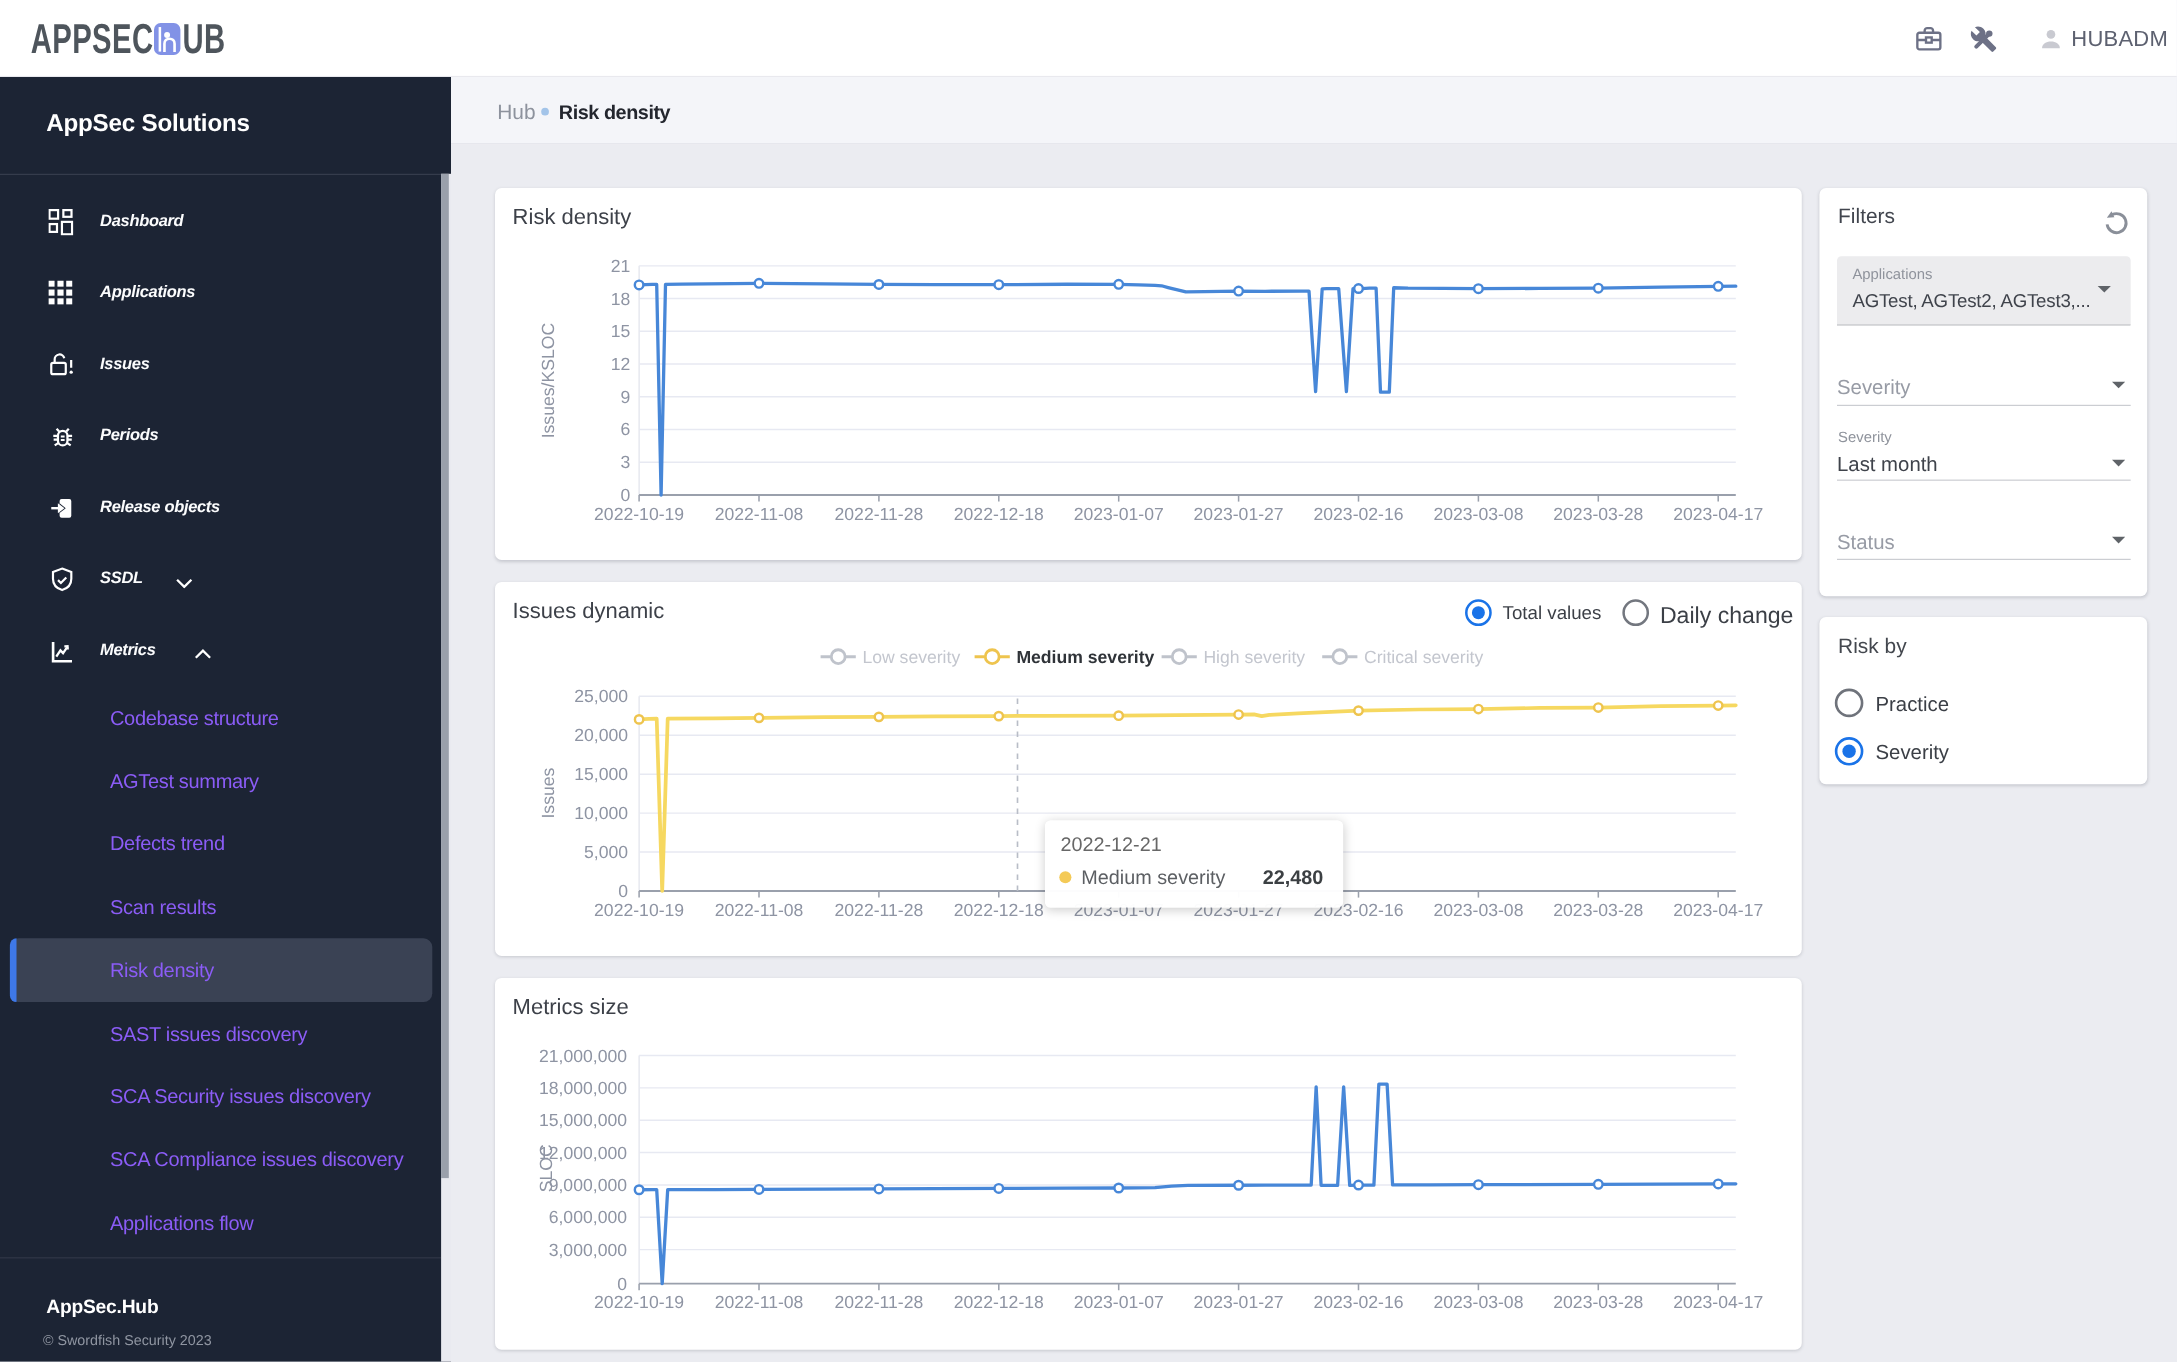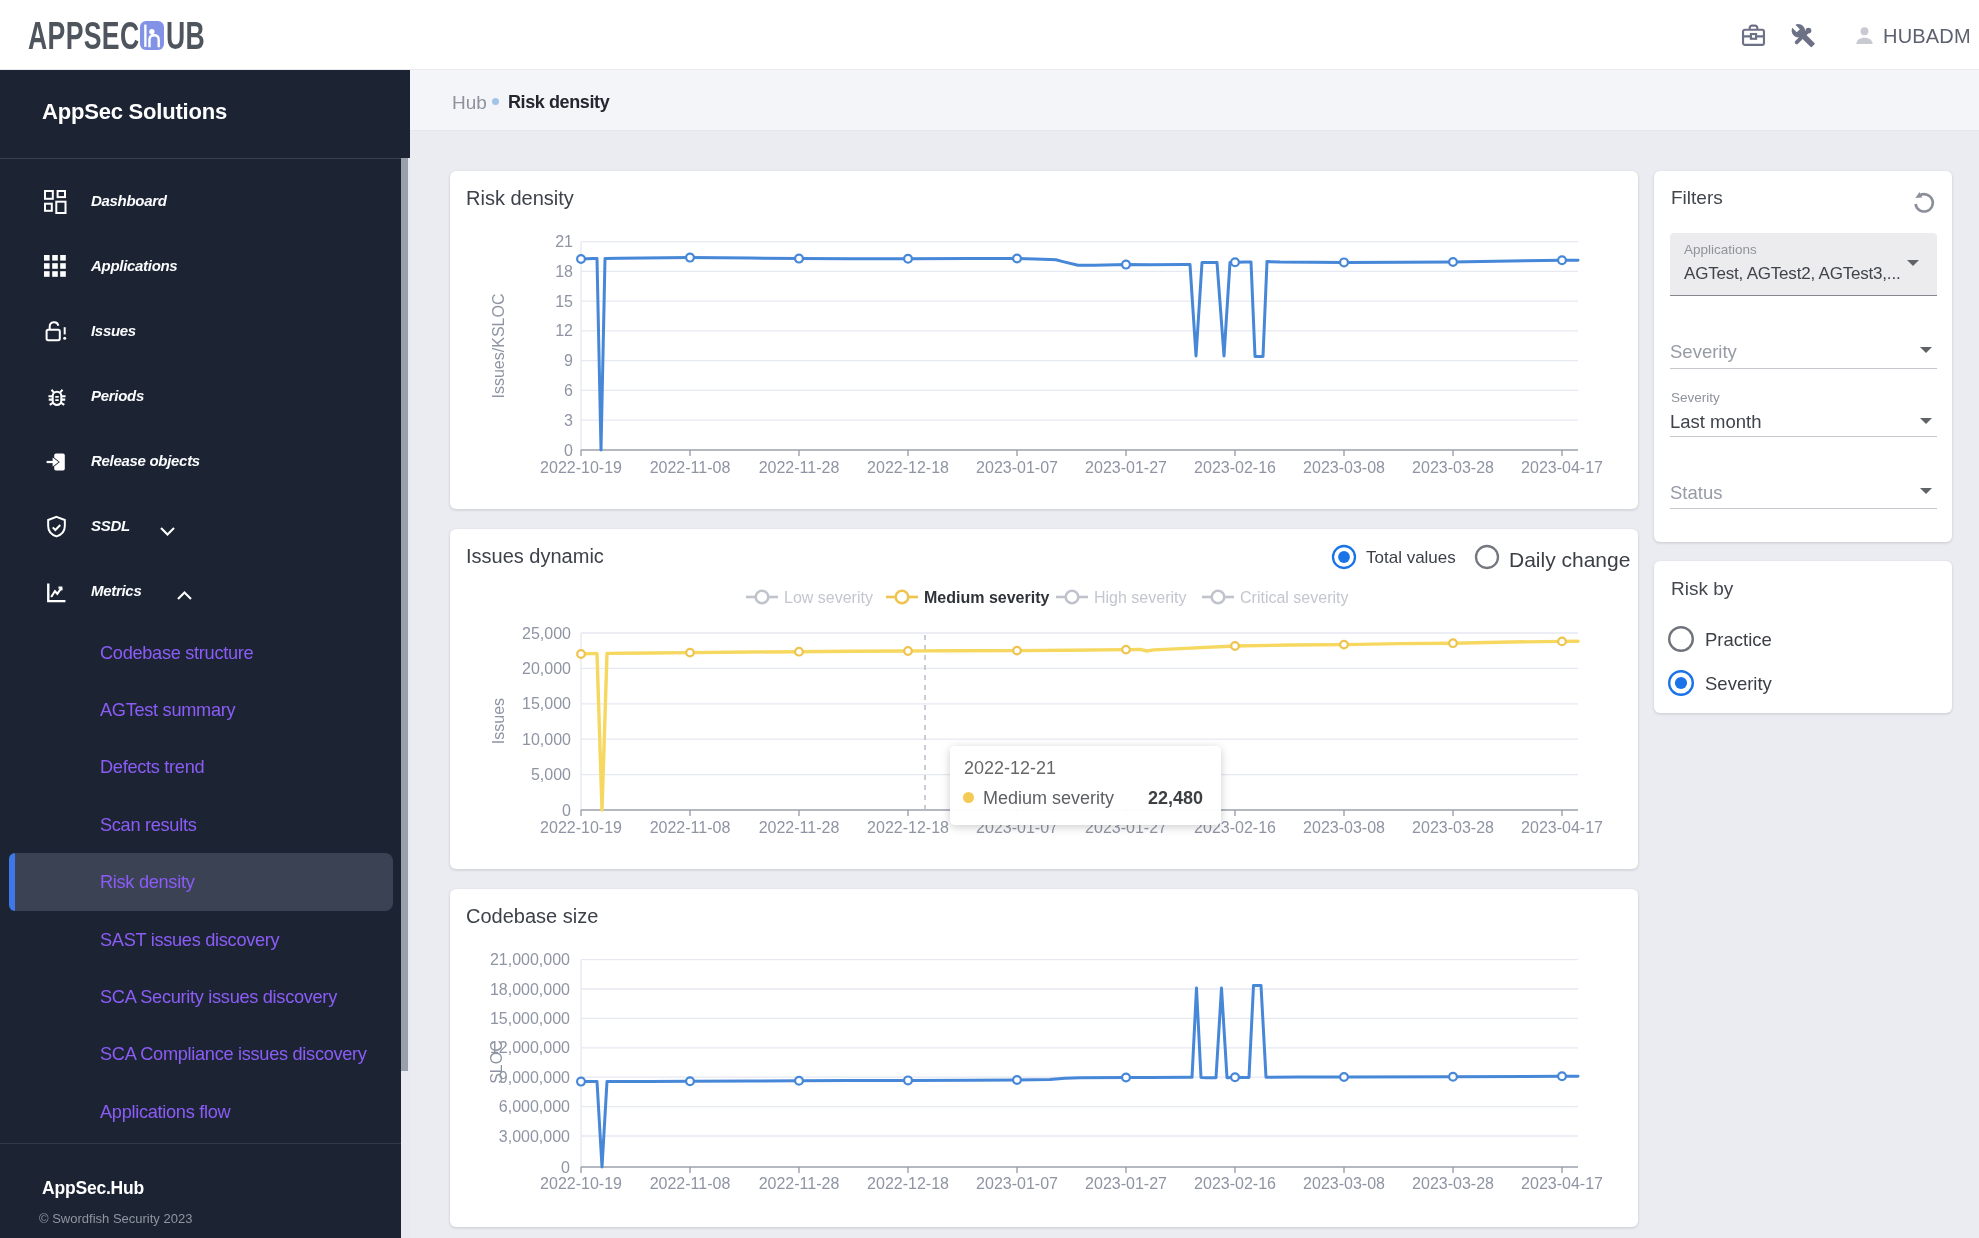--- a/index.html
+++ b/index.html
@@ -264,21 +264,21 @@
   <div class="abs" style="left:1059px;top:19px;font-size:21px;color:#3b3f46">Daily change</div>
   <div class="abs" style="left:500px;top:217px;width:271px;height:79px;background:rgba(255,255,255,.97);border-radius:5px;box-shadow:0 2px 10px rgba(0,0,0,.2)">
     <div class="abs" style="left:14px;top:12px;font-size:18px;color:#676767">2022-12-21</div>
     <div class="abs" style="left:13px;top:46px;width:11px;height:11px;border-radius:50%;background:#f4ca57"></div>
     <div class="abs" style="left:33px;top:42px;font-size:18px;color:#5c5f63">Medium severity</div>
     <div class="abs" style="right:18px;top:42px;font-size:18px;font-weight:bold;color:#3c4043">22,480</div>
   </div>
 </div>
 
 <div class="card" style="left:450px;top:889px;width:1188px;height:338px">
-  <div class="ct">Codebase size</div>
+  <div class="ct">Metrics size</div>
   <svg width="1188" height="338" viewBox="0 0 1188 338" style="position:absolute;left:0;top:0">
       <line x1="131" y1="70.6" x2="131" y2="278" stroke="#dde0ea" stroke-width="1"></line>
       <line x1="131" y1="70.6" x2="1128" y2="70.6" stroke="#e7e9f2" stroke-width="1.3"></line>
       <text x="120" y="76.1" text-anchor="end" font-size="16" fill="#8e94a3">21,000,000</text>
       <line x1="131" y1="100" x2="1128" y2="100" stroke="#e7e9f2" stroke-width="1.3"></line>
       <text x="120" y="105.5" text-anchor="end" font-size="16" fill="#8e94a3">18,000,000</text>
       <line x1="131" y1="129.4" x2="1128" y2="129.4" stroke="#e7e9f2" stroke-width="1.3"></line>
       <text x="120" y="134.9" text-anchor="end" font-size="16" fill="#8e94a3">15,000,000</text>
       <line x1="131" y1="158.8" x2="1128" y2="158.8" stroke="#e7e9f2" stroke-width="1.3"></line>
       <text x="120" y="164.3" text-anchor="end" font-size="16" fill="#8e94a3">12,000,000</text>

